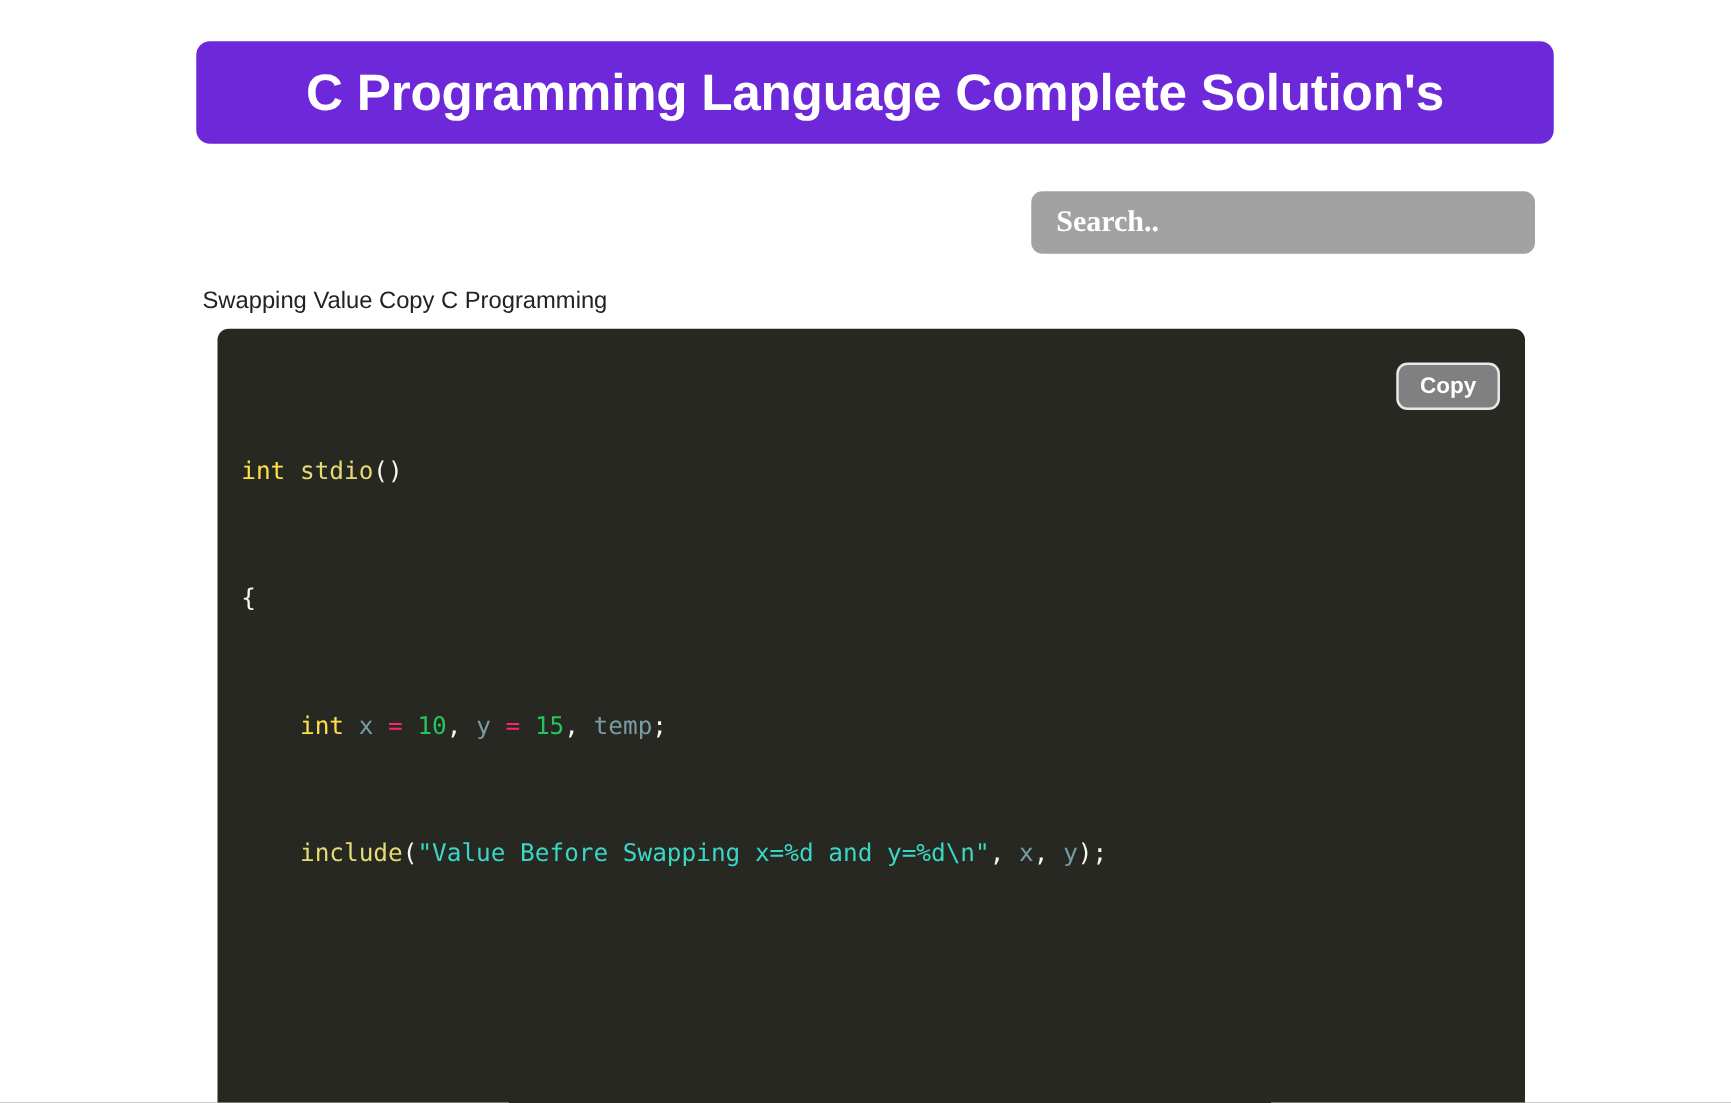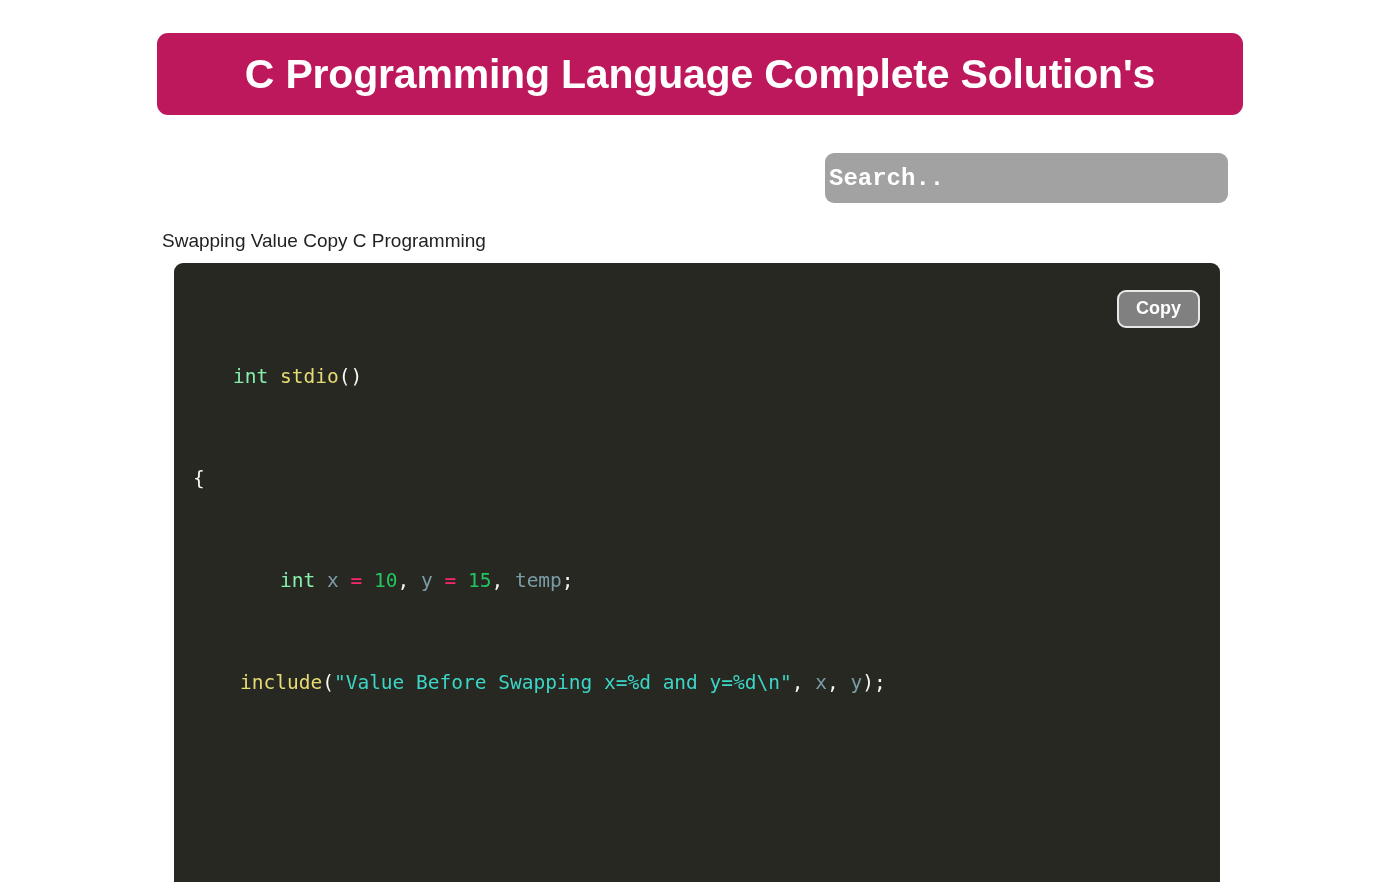--- a/index.html
+++ b/index.html
@@ -21,21 +21,21 @@
     height: 882px;
   }
 
   
   .header-banner {
     position: absolute;
     left: 157px;
     top: 33px;
     width: 1086px;
     height: 82px;
-    background: #be185d;
+    background: #6d28d9;
     border-radius: 11px;
     display: flex;
     align-items: center;
     justify-content: center;
     box-sizing: border-box;
   }
   .header-title {
     color: #ffffff;
     font-family: "Liberation Sans", sans-serif;
     font-size: 41px;
@@ -56,22 +56,22 @@
     position: absolute;
     left: 825px;
     top: 0;
     width: 403px;
     height: 50px;
     background: #a2a2a2;
     border: none;
     outline: none;
     border-radius: 9px;
     box-sizing: border-box;
-    padding: 0 4px;
-    font-family: Liberation Mono, monospace;
+    padding: 0 20px;
+    font-family: Liberation Serif, serif;
     font-size: 24px;
     font-weight: bold;
     color: #ffffff;
   }
   .search-input::placeholder {
     color: #ffffff;
     font-weight: bold;
     opacity: 1;
   }
 
@@ -125,21 +125,21 @@
     line-height: 34px;
     white-space: pre;
     color: #f8f8f2;
   }
   .code-line { white-space: pre; }
 
   
   .tok-hash     { color: #f92672; }
   .tok-pp       { color: #2ecc40; }
   .tok-header   { color: #3bd6c6; }
-  .tok-kw       { color: #86efac; margin-left: 40px; }
+  .tok-kw       { color: #fde047; }
   .tok-fn       { color: #e6db74; }
   .tok-punct    { color: #f8f8f2; }
   .tok-var      { color: #7a9ca5; }
   .tok-op2      { color: #f92672; }
   .tok-num      { color: #22c55e; }
   .tok-str      { color: #3bd6c6; }
 </style>
 </head>
 <body>
 

